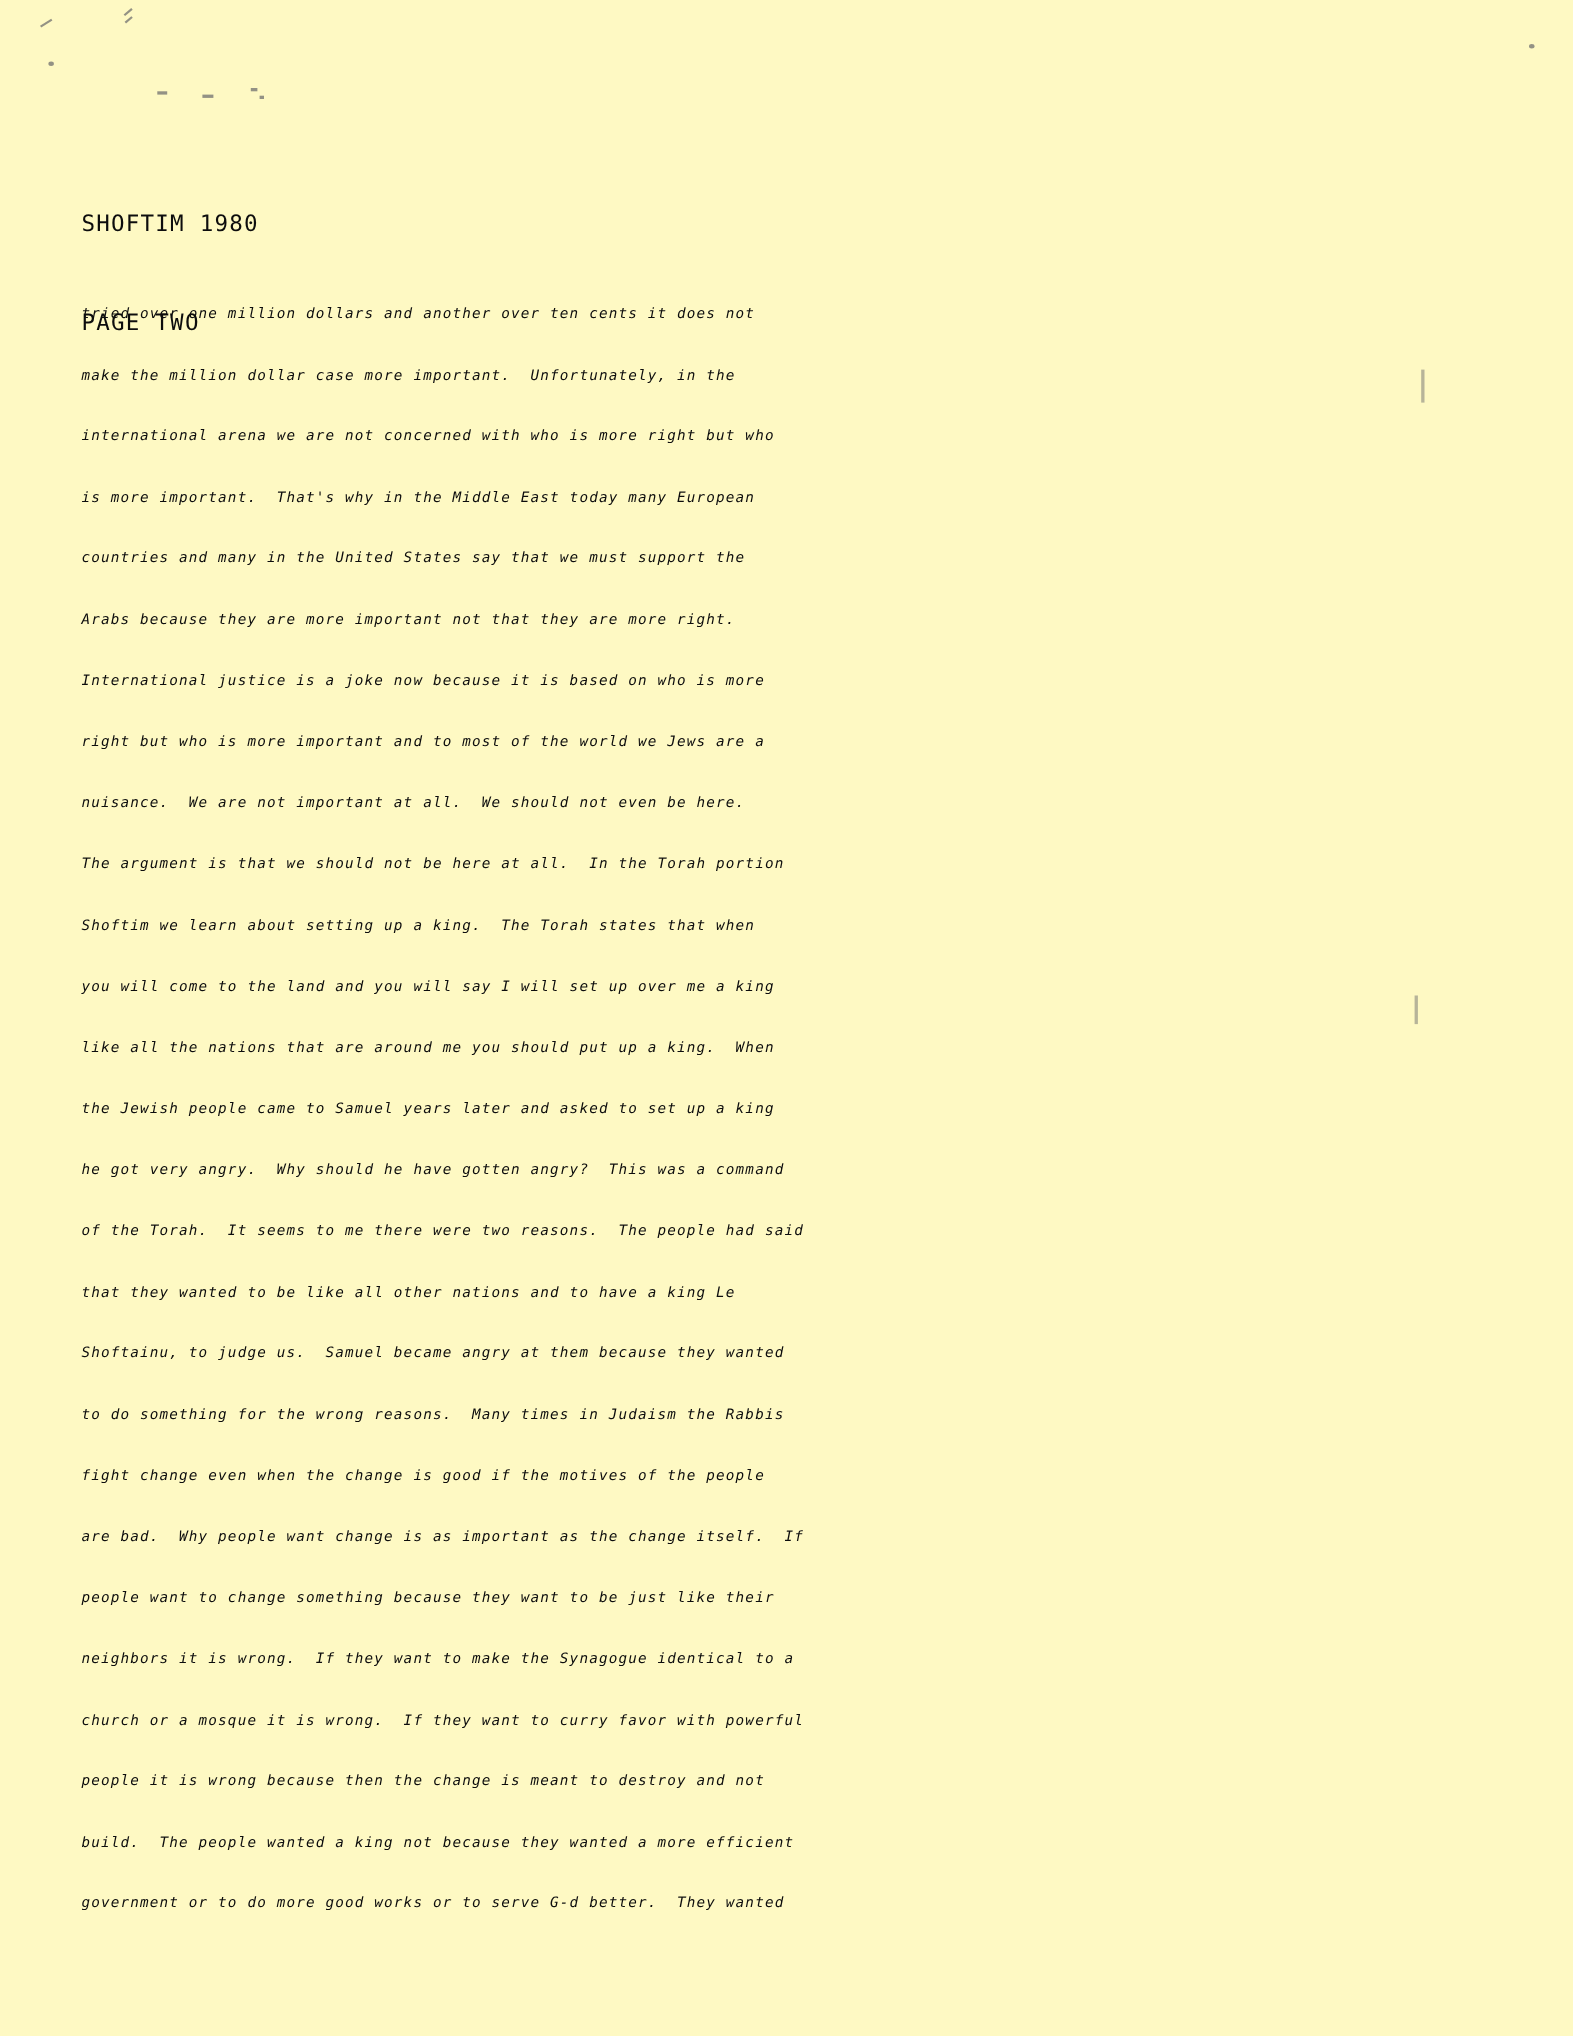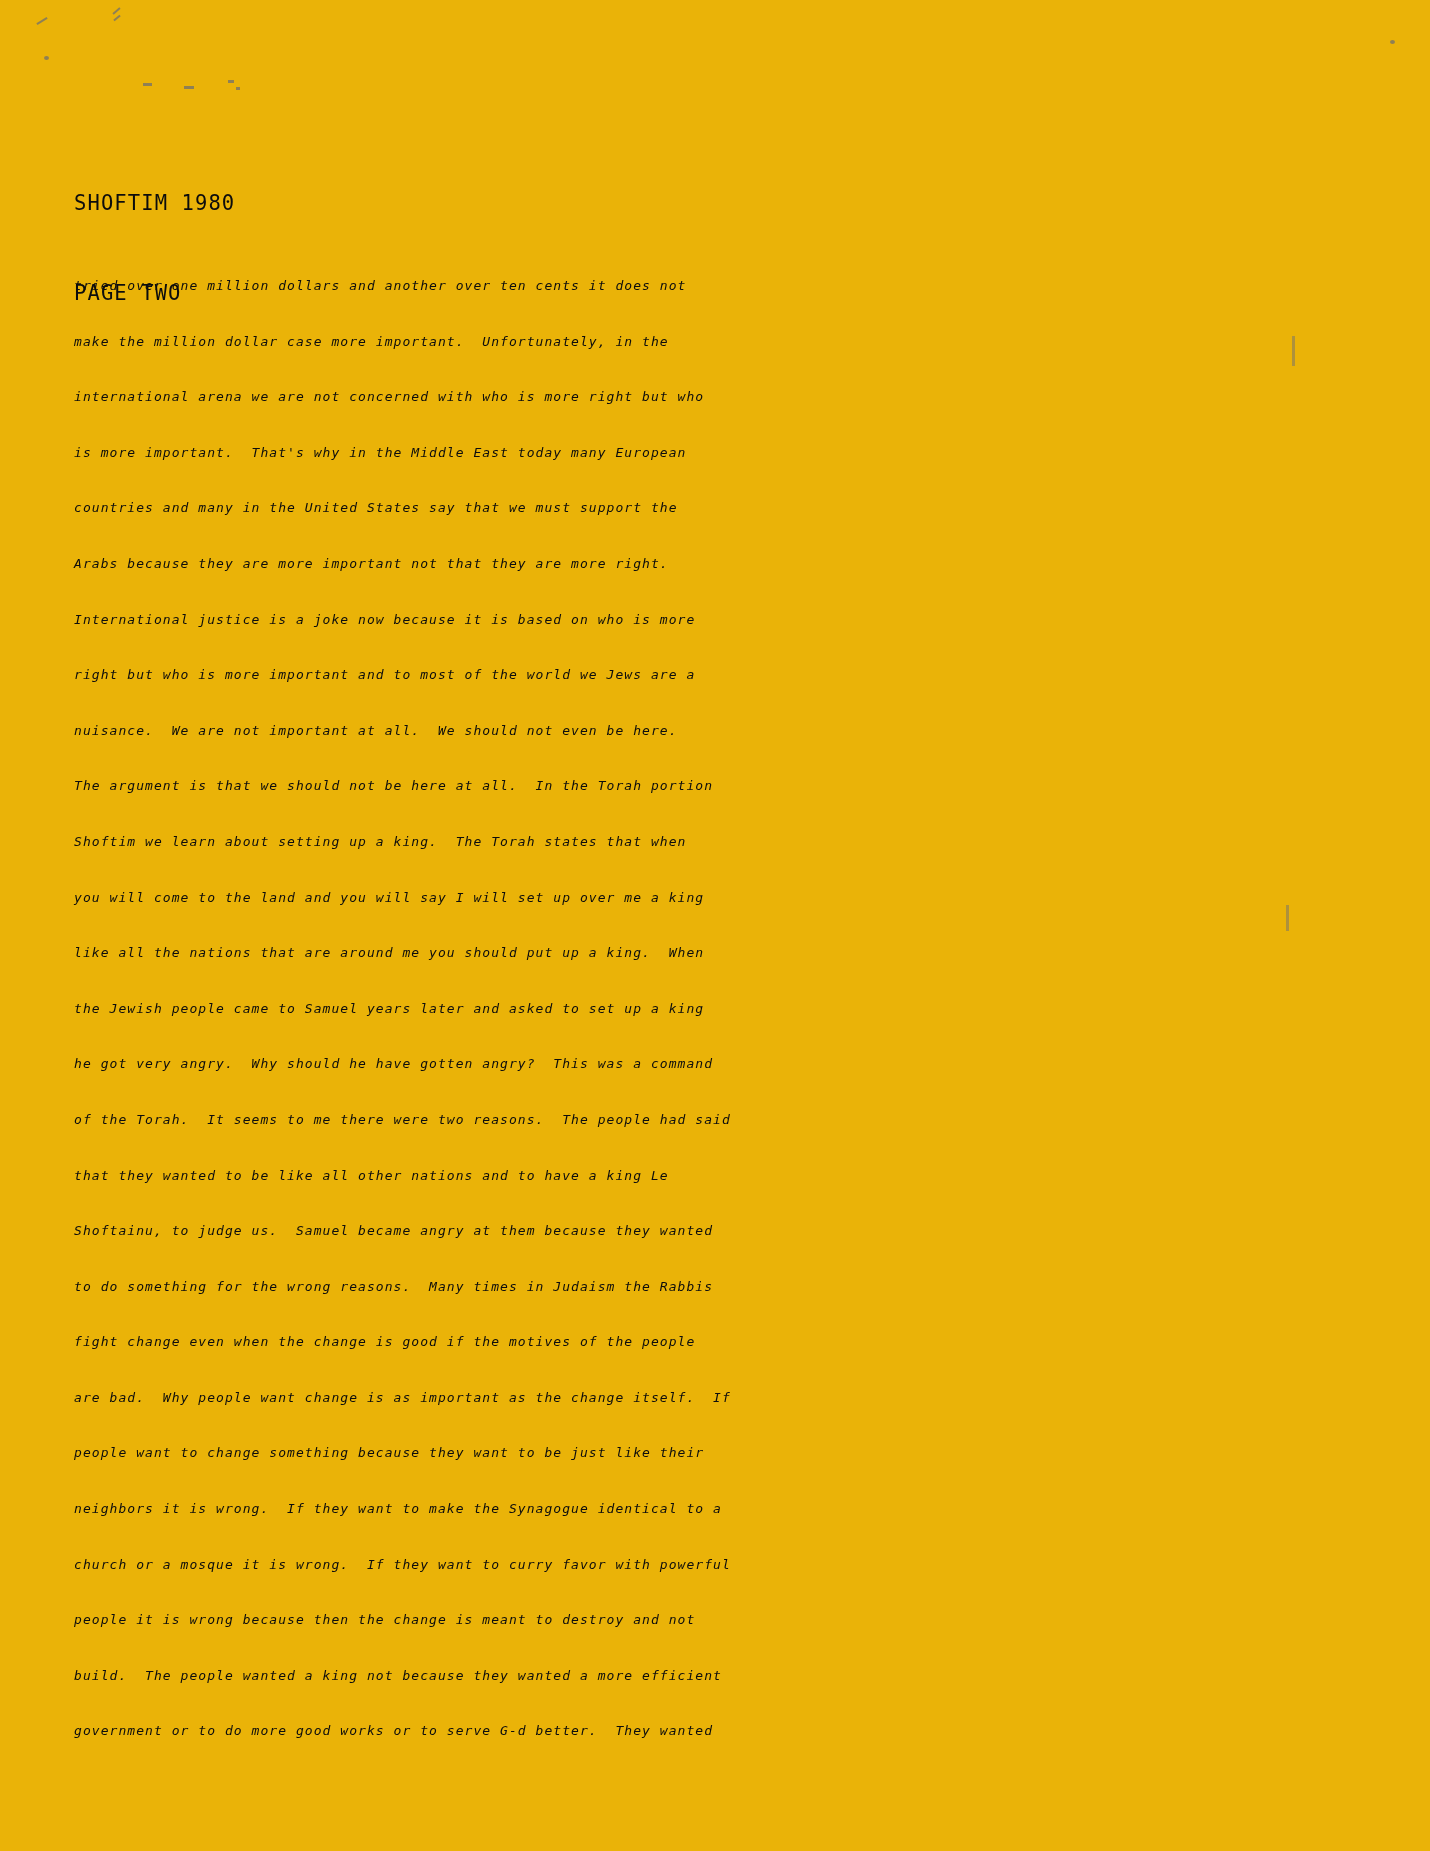--- a/index.html
+++ b/index.html
@@ -11,21 +11,21 @@
     width: 1430px;
     height: 1851px;
     position: relative;
     font-family: "DejaVu Sans Mono", "Liberation Mono", monospace;
     color: #0d0d0d;
     overflow: hidden;
   }
   .page {
     position: absolute;
     inset: 0;
-    background: #eab308;
+    background: #fef9c3;
   }
   
   .speck {
     position: absolute;
     background: #6f6f6f;
     opacity: 0.75;
   }
   .speck.s1 { left: 36px;  top: 20px;  width: 12px; height: 2px; transform: rotate(-32deg); }
   .speck.s2 { left: 112px; top: 10px;  width: 9px;  height: 2px; transform: rotate(-40deg); }
   .speck.s3 { left: 113px; top: 17px;  width: 8px;  height: 2px; transform: rotate(-40deg); }

